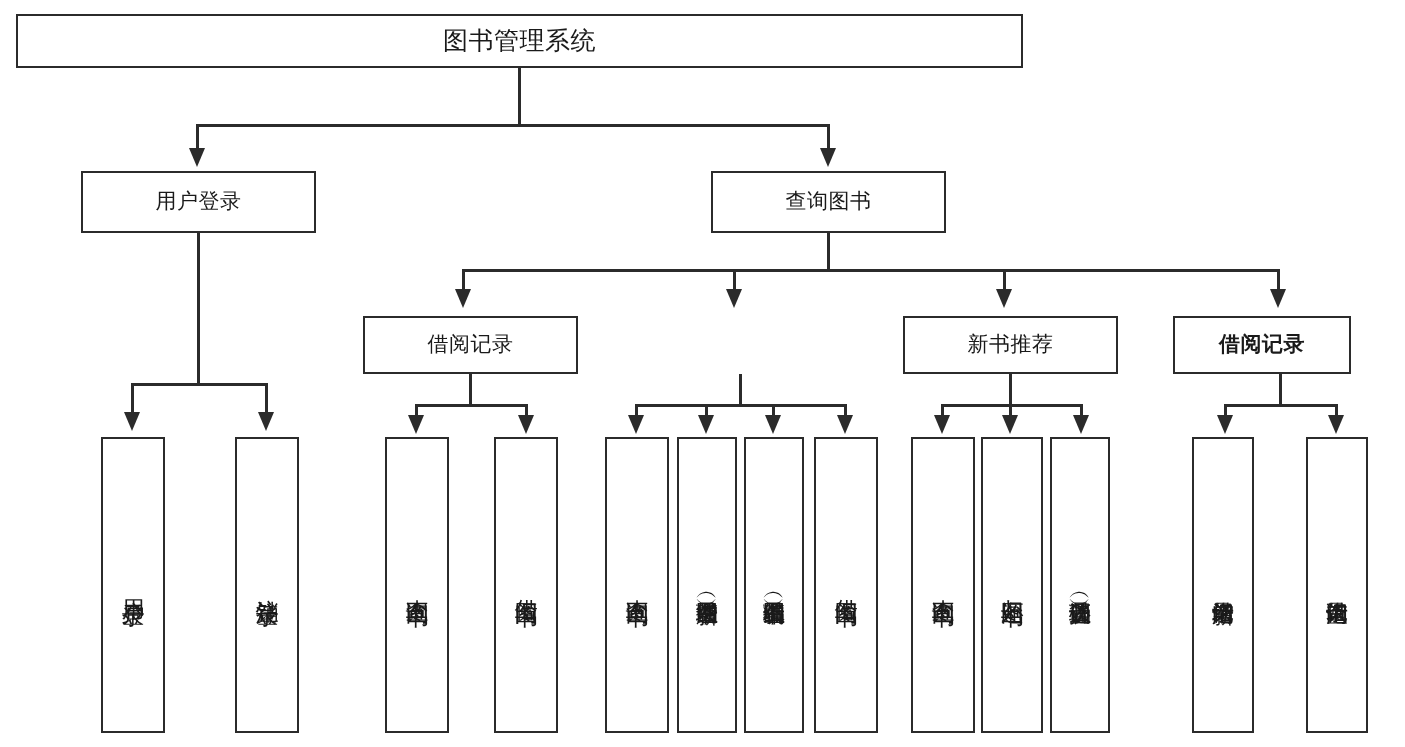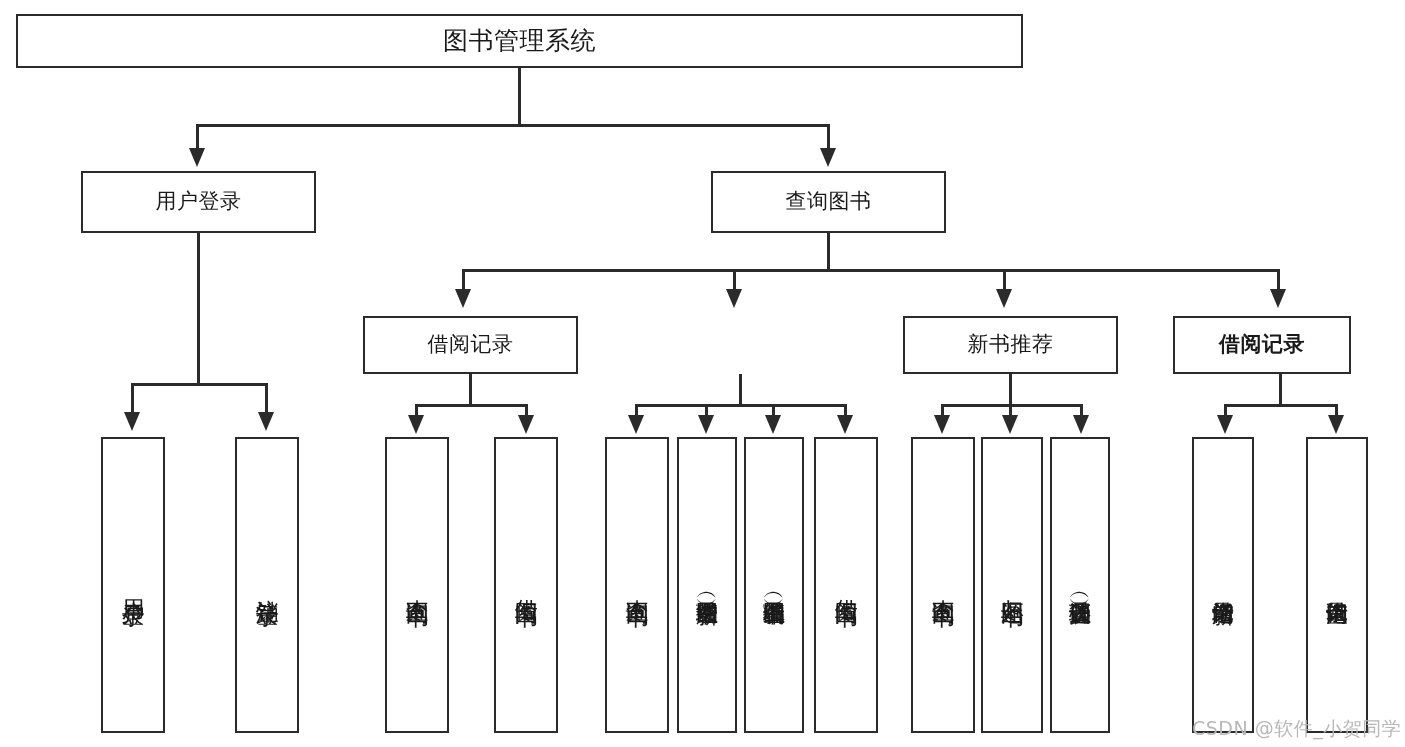--- a/index.html
+++ b/index.html
@@ -213,15 +213,14 @@
     <span class="label">确认归还（管理员）</span>
   </div>
 
   <div class="node v-node tight" style="left:1192px;top:437px;width:62px;height:296px;">
     <span class="label">新增借阅记录</span>
   </div>
   <div class="node v-node tight" style="left:1306px;top:437px;width:62px;height:296px;">
     <span class="label">查询借阅记录</span>
   </div>
 
-  <div class="watermark" style="left:1192px;top:716px;">CSDN @软件_小贺同学</div>
 
 </div>
 
 </body></html>

